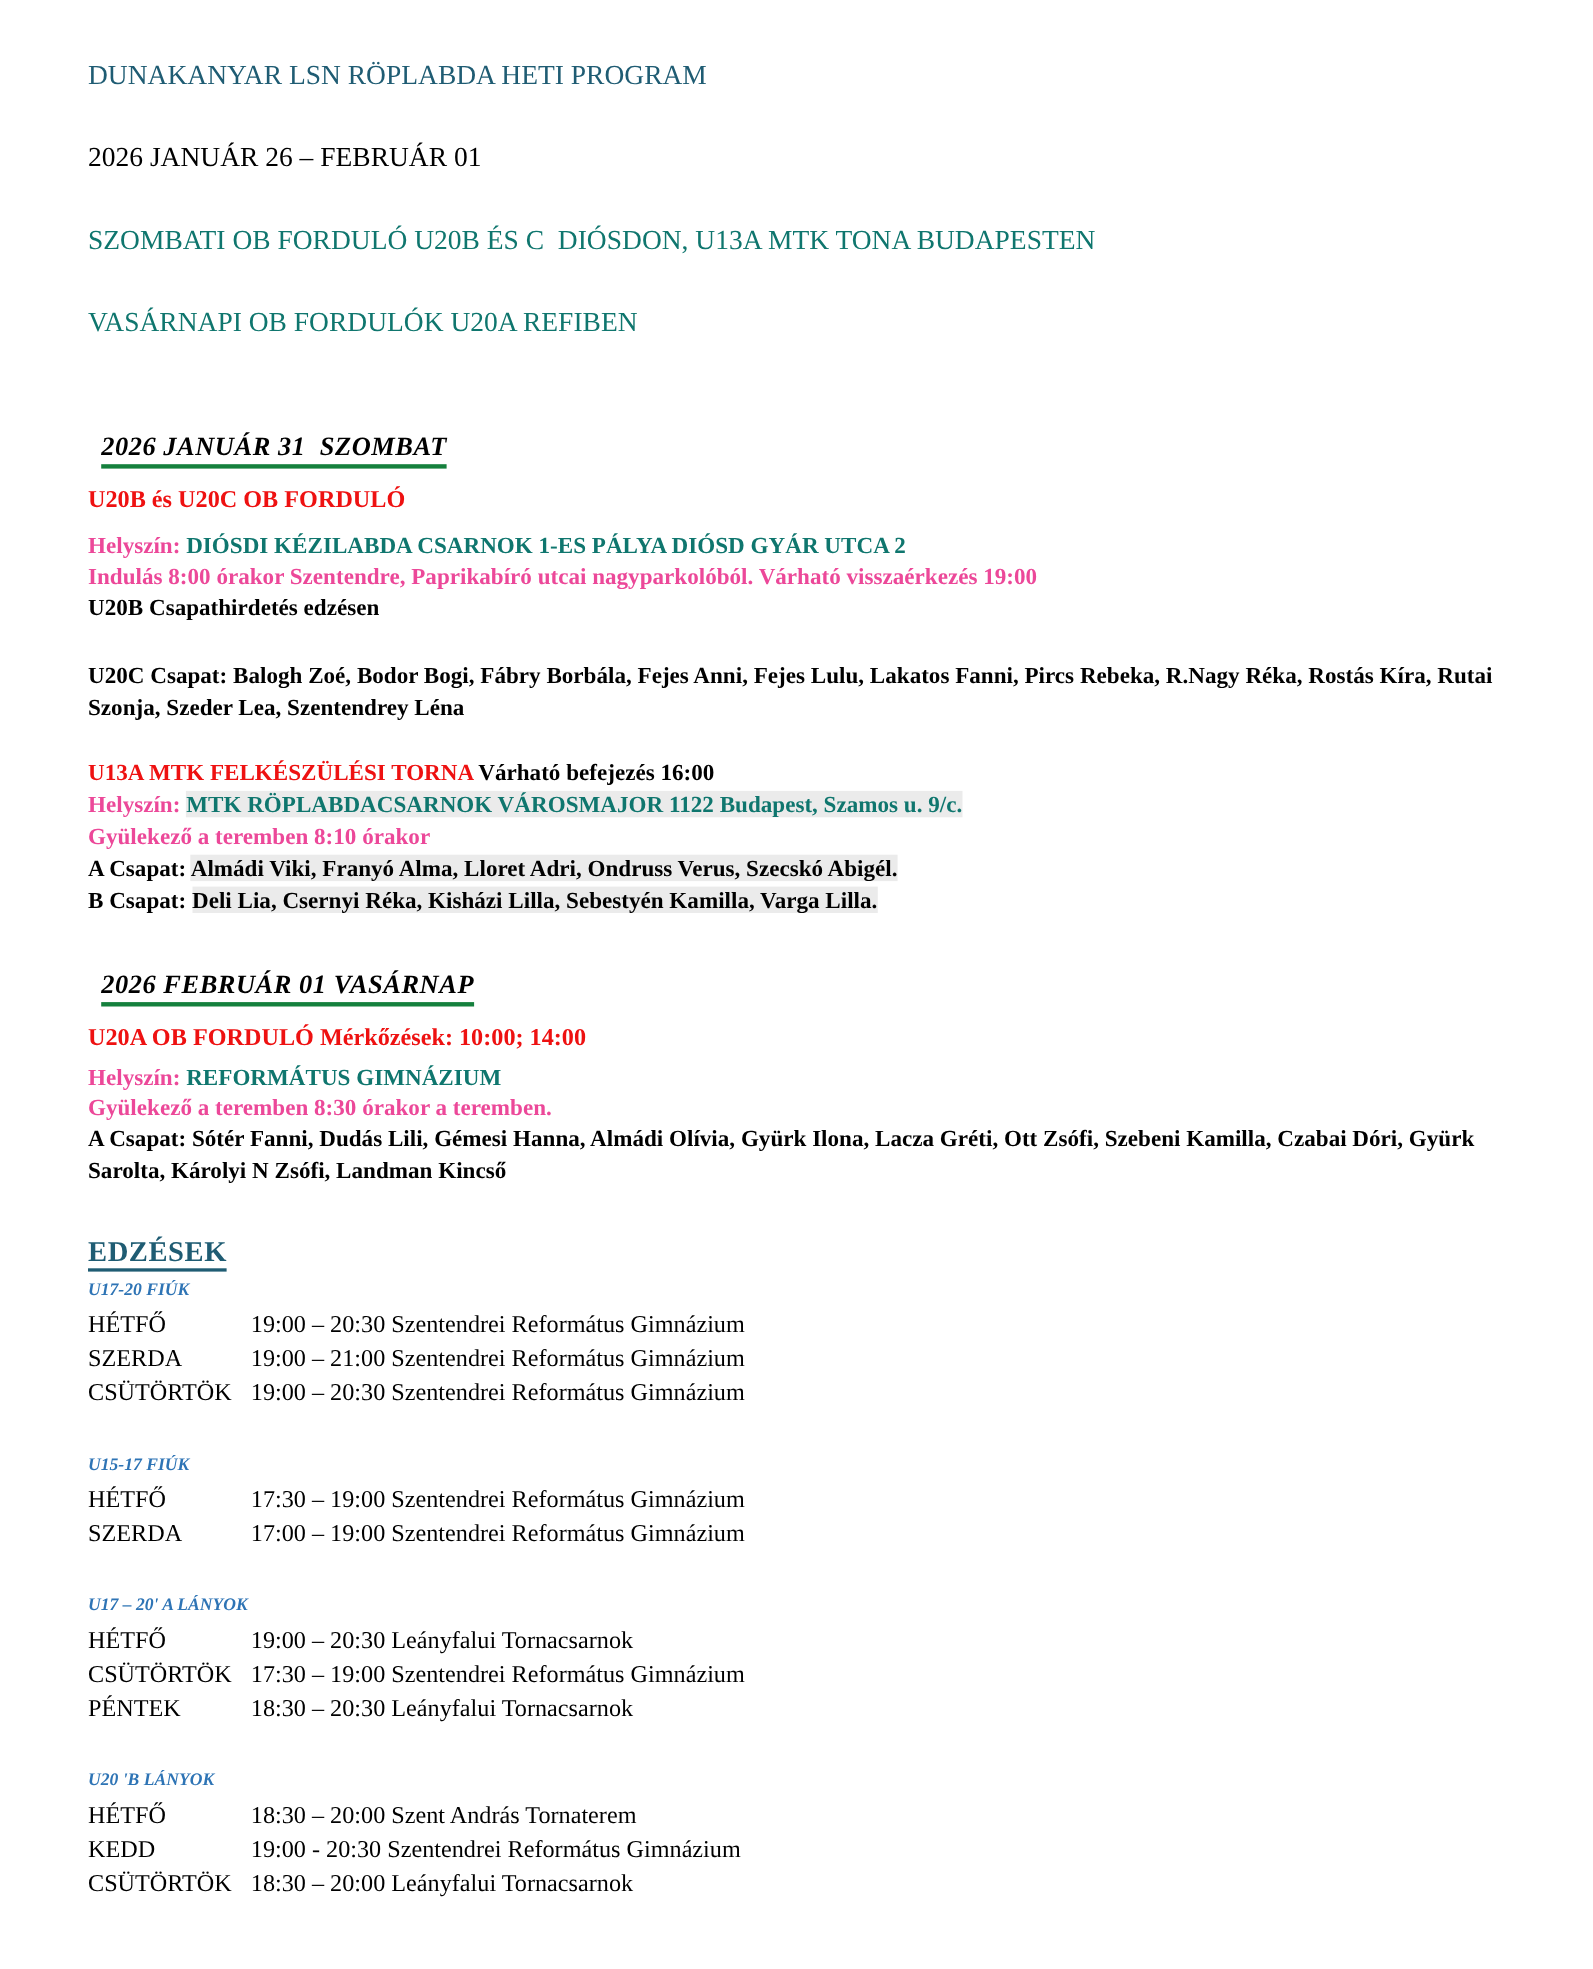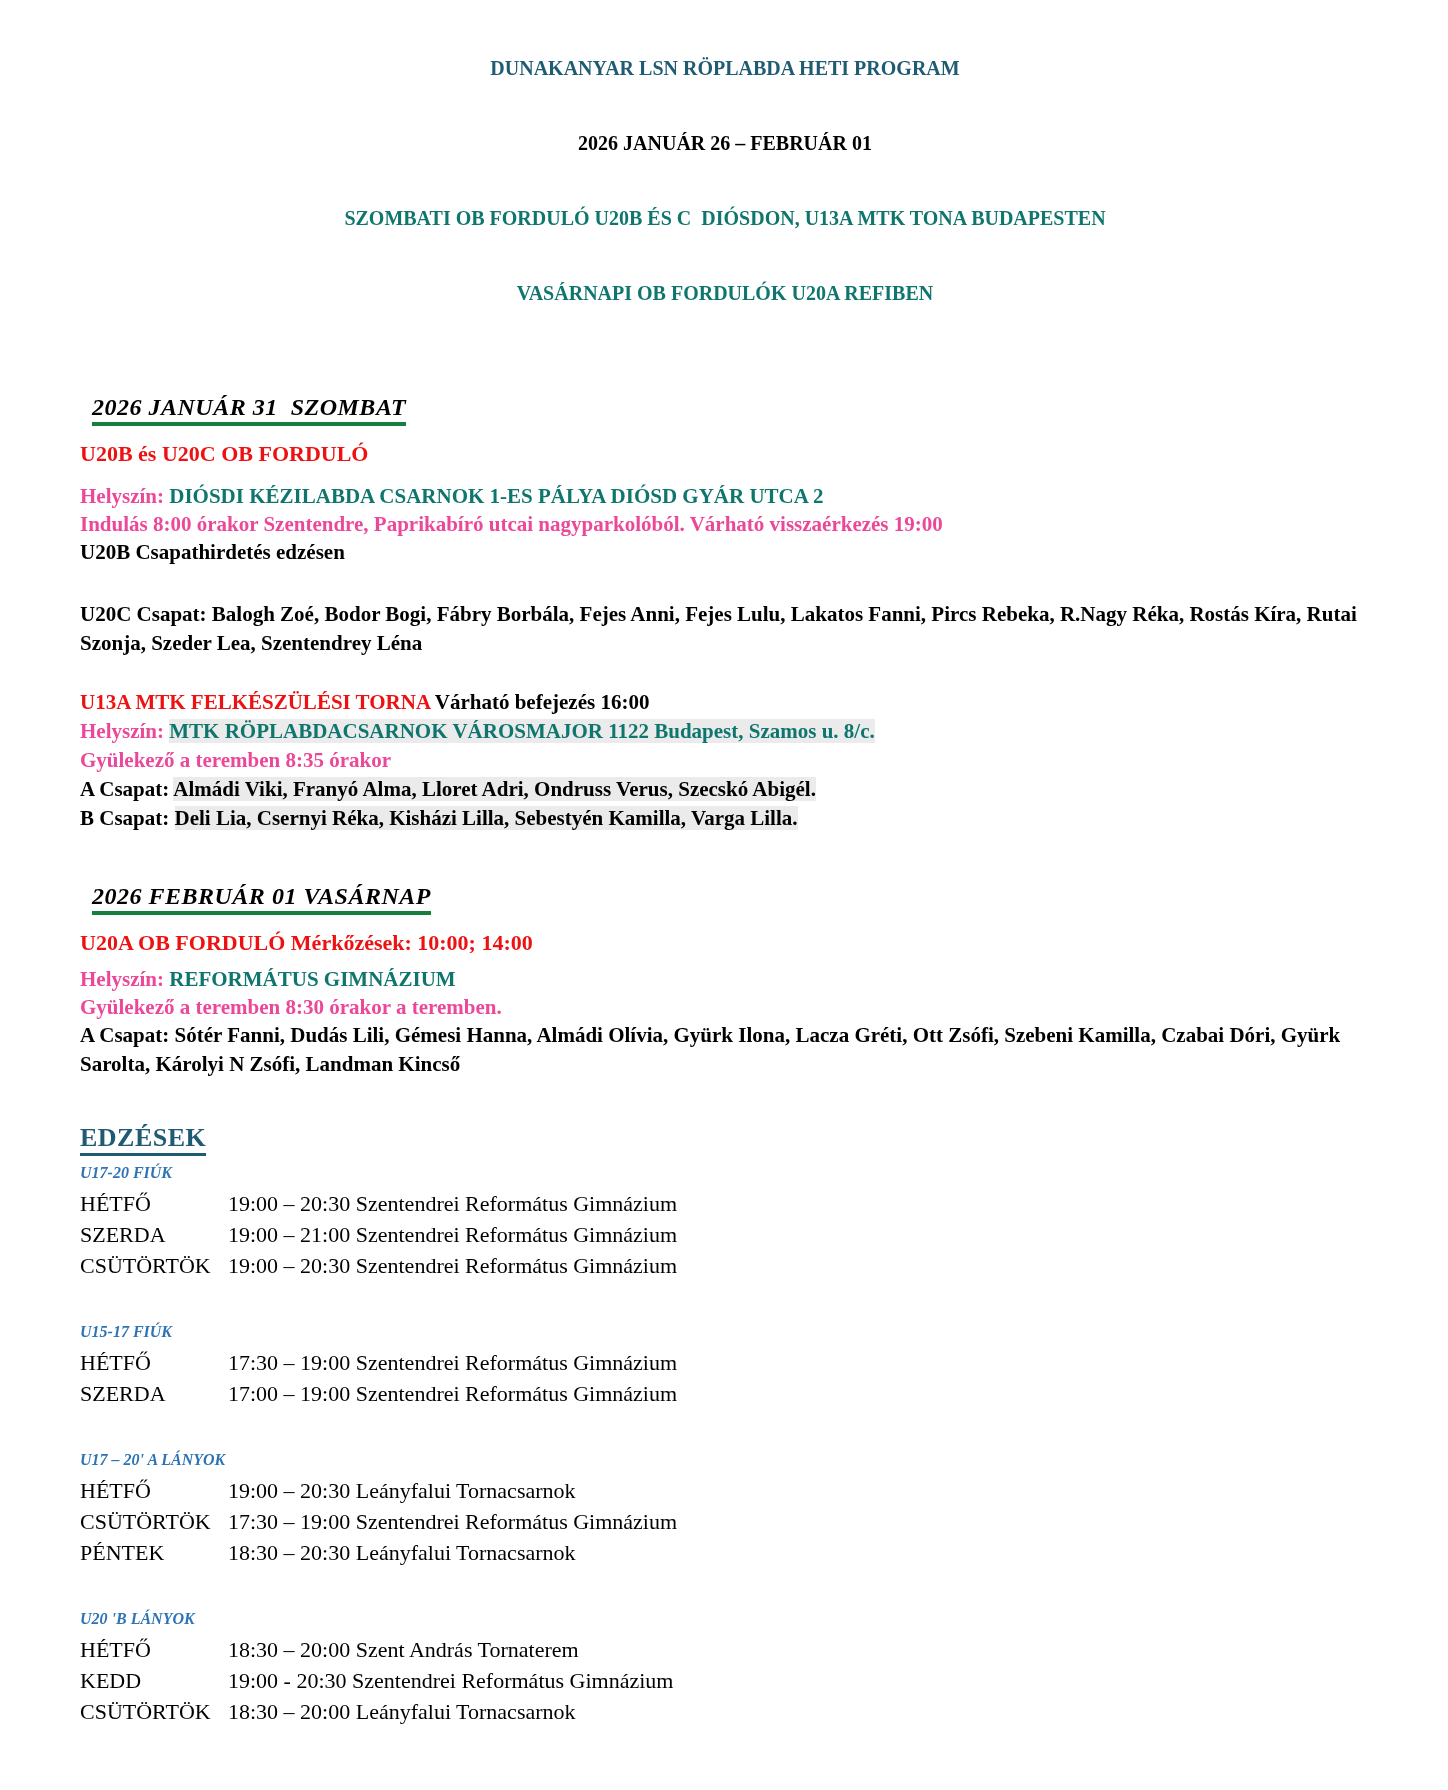--- a/index.html
+++ b/index.html
@@ -12,21 +12,21 @@
   .page { box-sizing:border-box; padding:6px 78px 0 80px; }
 
   
   .c-teal  { color:#1F5C73; }
   .c-blue  { color:#0f766e; }
   .c-lblue { color:#ec4899; }
   .c-red   { color:#EE1111; }
   .hl      { background:#EBEBEB; }
 
   
-  .doc-header { text-align:center; font-weight:bold; font-size:20px; line-height:25px; white-space:pre-wrap; }
+  .doc-header { font-weight:normal; font-size:25px; line-height:25px; white-space:pre-wrap; }
 
   
   .date-heading {
     display:inline-block;
     font-size:24px; font-weight:bold; font-style:italic;
     border-bottom:4px solid #15803d;
     padding-bottom:1px; margin:12px;
     white-space:pre-wrap;
     letter-spacing:0.5px;
   }
@@ -88,23 +88,23 @@
     </p>
   </section>
 
   <section class="mt30">
     <p class="line29">
       <span class="c-red">U13A MTK FELKÉSZÜLÉSI TORNA</span>
       <span>Várható befejezés 16:00</span>
     </p>
     <p class="line29">
       <span class="c-lblue">Helyszín:</span>
-      <span class="c-blue hl">MTK RÖPLABDACSARNOK VÁROSMAJOR 1122 Budapest, Szamos u. 8/c.</span>
+      <span class="c-blue hl">MTK RÖPLABDACSARNOK VÁROSMAJOR 1122 Budapest, Szamos u. 9/c.</span>
     </p>
-    <p class="line29 c-lblue">Gyülekező a teremben 8:35 órakor</p>
+    <p class="line29 c-lblue">Gyülekező a teremben 8:10 órakor</p>
     <p class="line29">
       <span>A Csapat:</span>
       <span class="hl">Almádi Viki, Franyó Alma, Lloret Adri, Ondruss Verus, Szecskó Abigél.</span>
     </p>
     <p class="line29">
       <span>B Csapat:</span>
       <span class="hl">Deli Lia, Csernyi Réka, Kisházi Lilla, Sebestyén Kamilla, Varga Lilla.</span>
     </p>
   </section>
 

